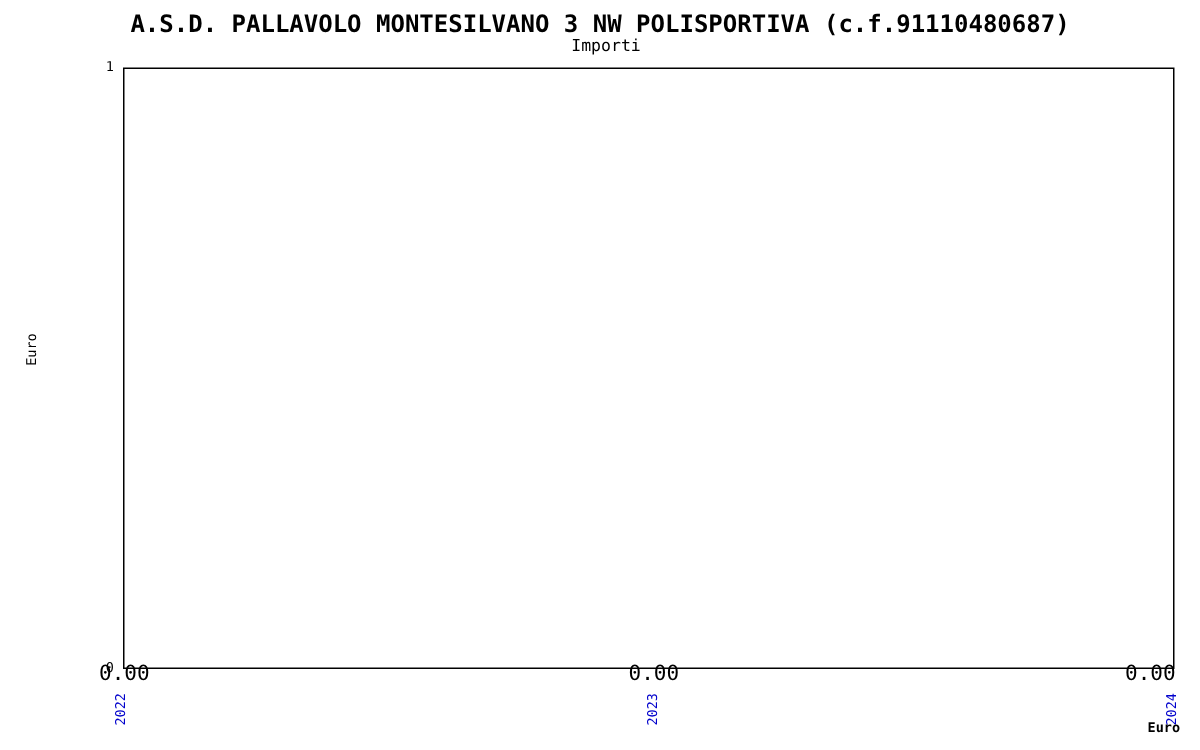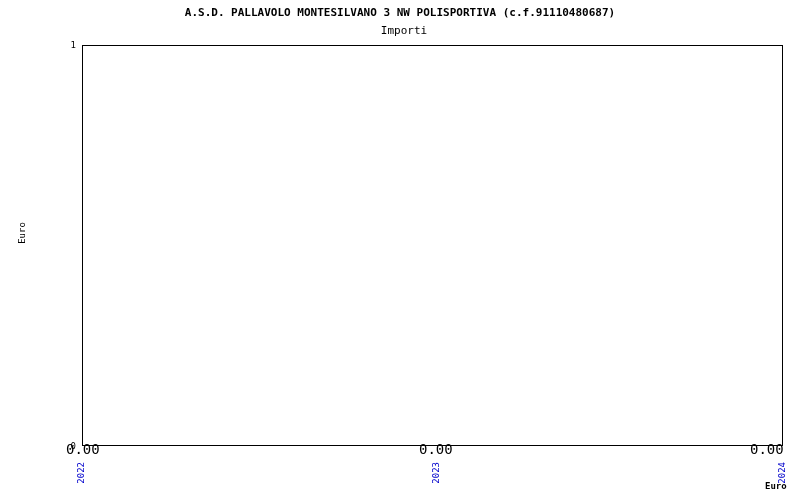--- a/index.html
+++ b/index.html
@@ -20,21 +20,21 @@
     top: 0;
     width: 800px;
     height: 500px;
   }
   .chart-title {
     position: absolute;
     left: 0;
     top: 6px;
     width: 800px;
     text-align: center;
-    font-size: 11px;
+    font-size: 16px;
     font-weight: bold;
     color: #000000;
     letter-spacing: 0px;
     white-space: nowrap;
   }
   .chart-subtitle {
     position: absolute;
     left: 4px;
     top: 24px;
     width: 800px;

